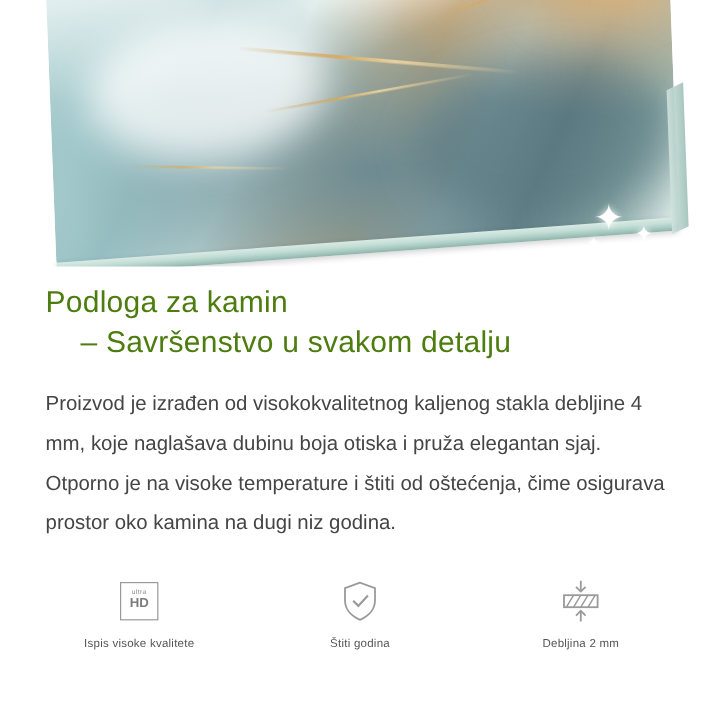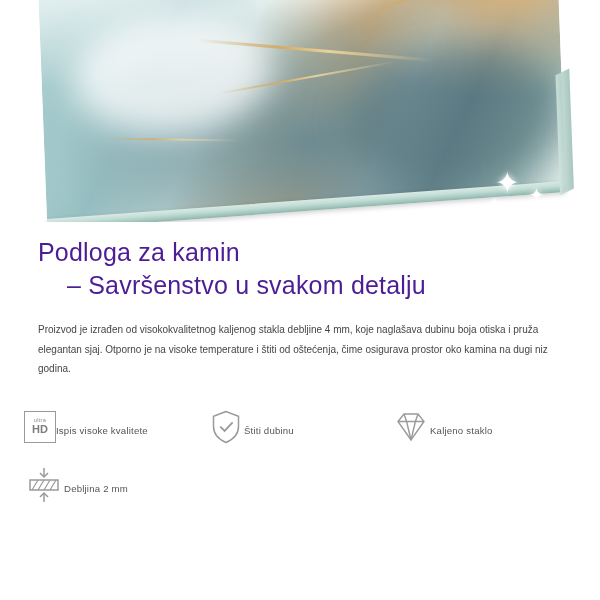--- a/index.html
+++ b/index.html
@@ -115,44 +115,44 @@
 
   
   .content {
     padding: 0 38px;
   }
   .headline {
     margin: 14px 0 0 0;
     font-weight: 400;
     font-size: 25px;
     line-height: 1.32;
-    color: #4c1d95;
+    color: #4d7c0f;
     letter-spacing: .2px;
   }
   .headline .l2 { display: block; margin-left: 29px; }
 
   .body-copy {
     margin: 18px 0 0 0;
-    font-size: 10px;
+    font-size: 17px;
     line-height: 1.95;
     color: #454545;
     max-width: 530px;
   }
 
   
   .features {
     margin: 26px 0 0 0;
     padding: 0 24px;
     display: grid;
     grid-template-columns: repeat(3, 1fr);
     row-gap: 14px;
   }
   .feature {
     display: flex;
-    flex-direction: row;
+    flex-direction: column;
     align-items: center;
     justify-content: flex-start;
   }
   .feature .glyph {
     height: 44px;
     display: flex;
     align-items: center;
     justify-content: center;
     color: #9a9a9a;
   }
@@ -226,32 +226,23 @@
       <div class="caption">Ispis visoke kvalitete</div>
     </div>
 
     <div class="feature">
       <div class="glyph">
         <svg width="36" height="40" viewBox="0 0 36 40" fill="none" stroke="#9a9a9a" stroke-width="1.5">
           <path d="M18 4.5 5.5 9.2v10.1c0 7.4 5.2 13.2 12.5 16.2 7.3-3 12.5-8.8 12.5-16.2V9.2z"></path>
           <path d="M12.3 19.6l4.3 4.3 8-8.6" stroke-width="1.8"></path>
         </svg>
       </div>
-      <div class="caption">Štiti dubinu</div>
-    </div>
-
-    <div class="feature">
-      <div class="glyph">
-        <svg width="38" height="34" viewBox="0 0 38 34" fill="none" stroke="#9a9a9a" stroke-width="1.4">
-          <path d="M6 11.5 12 4h14l6 7.5L19 30z"></path>
-          <path d="M6 11.5h26M12 4l2.6 7.5L19 30M26 4l-2.6 7.5L19 30"></path>
-        </svg>
-      </div>
-      <div class="caption">Kaljeno staklo</div>
-    </div>
+      <div class="caption">Štiti godina</div>
+    </div>
+
 
 
     <div class="feature">
       <div class="glyph">
         <svg width="40" height="40" viewBox="0 0 40 40" fill="none" stroke="#9a9a9a" stroke-width="1.5">
           <path d="M20 3v8"></path>
             <path d="M16 8l4 4 4-4"></path>
           <path d="M20 37v-8"></path>
             <path d="M16 32l4-4 4 4"></path>
           <rect x="6" y="15" width="28" height="10"></rect>

